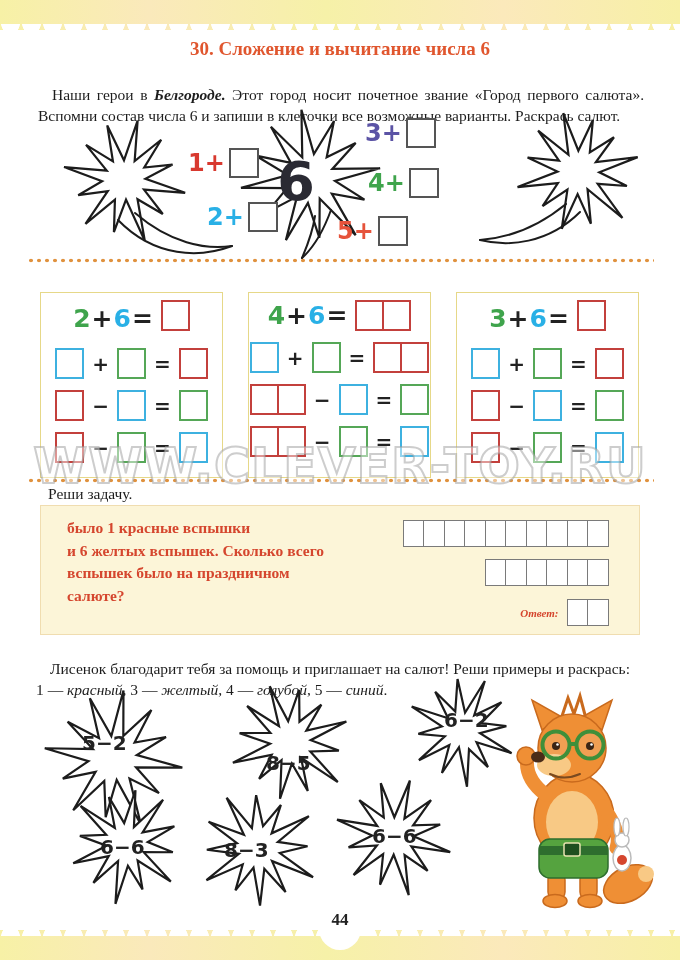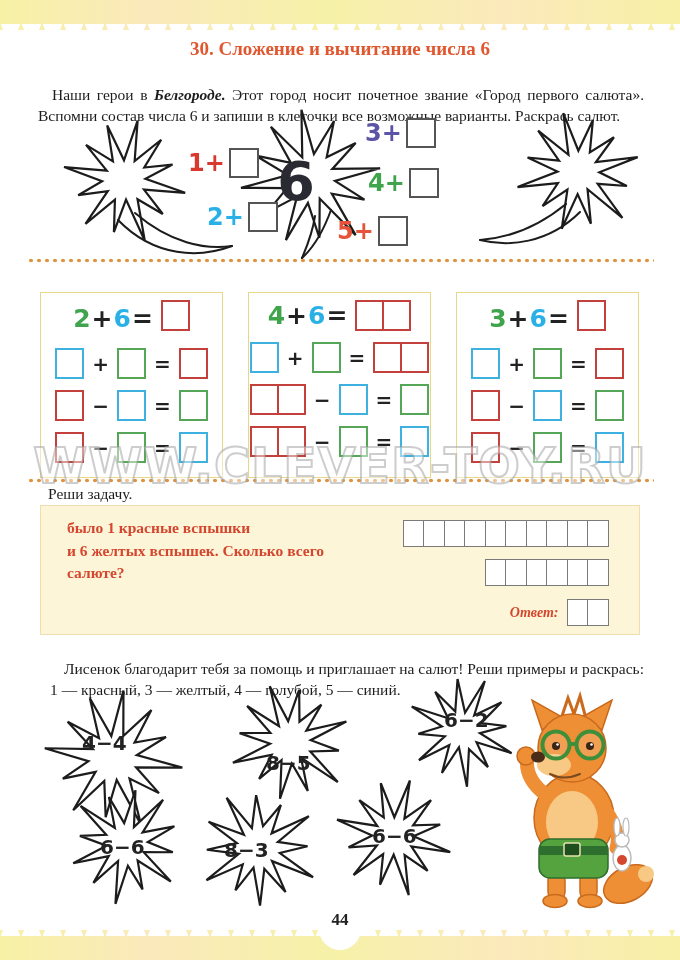--- a/index.html
+++ b/index.html
@@ -74,25 +74,25 @@
   .task-box{position:absolute;top:505px;left:40px;width:600px;height:130px;
     background:#fcf5d8;border:1px solid #f0ddb0;box-sizing:border-box;}
   .task-text{position:absolute;left:26px;top:11px;width:330px;
     font-weight:bold;font-size:15.5px;line-height:22.5px;color:#d5462e;}
   .cellrow{position:absolute;display:flex;}
   .cell-s{width:22px;height:27px;background:#fff;border:1.5px solid #7a7a7a;box-sizing:border-box;}
   .cell-s+.cell-s{margin-left:-1.5px;}
   .row-solution{top:14px;right:30px;}
   .row-second{top:53px;right:30px;}
   .answer-wrap{position:absolute;top:93px;right:30px;display:flex;align-items:center;gap:8px;}
-  .answer-label{font-style:italic;font-weight:bold;font-size:14px;color:#d5462e;}
-
-  
-  .finale{position:absolute;top:642px;left:50px;width:606px;font-size:15.5px;line-height:21.5px;text-indent:14px;}
-  .finale .it{}
+  .answer-label{font-style:italic;font-weight:bold;font-size:11px;color:#d5462e;}
+
+  
+  .finale{position:absolute;top:642px;left:36px;width:606px;font-size:15.5px;line-height:21.5px;text-indent:14px;}
+  .finale .it{font-style:italic;}
 
   
   .bstar-label{position:absolute;font-family:"DejaVu Sans",sans-serif;font-weight:bold;font-size:20px;color:#222;z-index:3;}
 </style>
 </head>
 <body>
 
 <div id="page">
 
   <div class="band band-top"></div>
@@ -256,20 +256,21 @@
 
   <div class="watermark">WWW.CLEVER-TOY.RU</div>
 
   <div class="divider" style="top:478px"></div>
   <div class="section-label" style="top:485px">Реши задачу.</div>
 
   <div class="task-box">
     <div class="task-text">
       <div>было 1 красные вспышки</div>
       <div>и 6 желтых вспышек. Сколько всего</div>
+      <div>вспышек было на праздничном</div>
       <div>салюте?</div>
     </div>
     <div class="cellrow row-solution">
         <span class="cell-s"></span>
         <span class="cell-s"></span>
         <span class="cell-s"></span>
         <span class="cell-s"></span>
         <span class="cell-s"></span>
         <span class="cell-s"></span>
         <span class="cell-s"></span>
@@ -294,21 +295,21 @@
     </div>
   </div>
 
   <p class="finale"><span>Лисенок благодарит тебя за помощь и приглашает на салют! Реши примеры и раскрась:</span><br>
     <span style="text-indent:0"><span>1 — </span><span class="it">красный</span><span>, 3 — </span><span class="it">желтый</span><span>, 4 — </span><span class="it">голубой</span><span>, 5 — </span><span class="it">синий</span><span>.</span></span>
   </p>
 
   <svg class="fw-svg" style="left:36px;top:688px" width="150" height="150">
     <use href="#star12" transform="translate(78,70) scale(0.92) rotate(8)"></use>
   </svg>
-  <div class="bstar-label" style="left:82px;top:731px">4−4</div>
+  <div class="bstar-label" style="left:82px;top:731px">5−2</div>
 
   <svg class="fw-svg" style="left:228px;top:684px" width="135" height="135">
     <use href="#star12" transform="translate(62,58) scale(0.80) rotate(-20)"></use>
   </svg>
   <div class="bstar-label" style="left:266px;top:751px">8−5</div>
 
   <svg class="fw-svg" style="left:392px;top:682px" width="130" height="115">
     <use href="#star12" transform="translate(70,48) scale(0.73) rotate(25)"></use>
   </svg>
   <div class="bstar-label" style="left:444px;top:708px">6−2</div>

